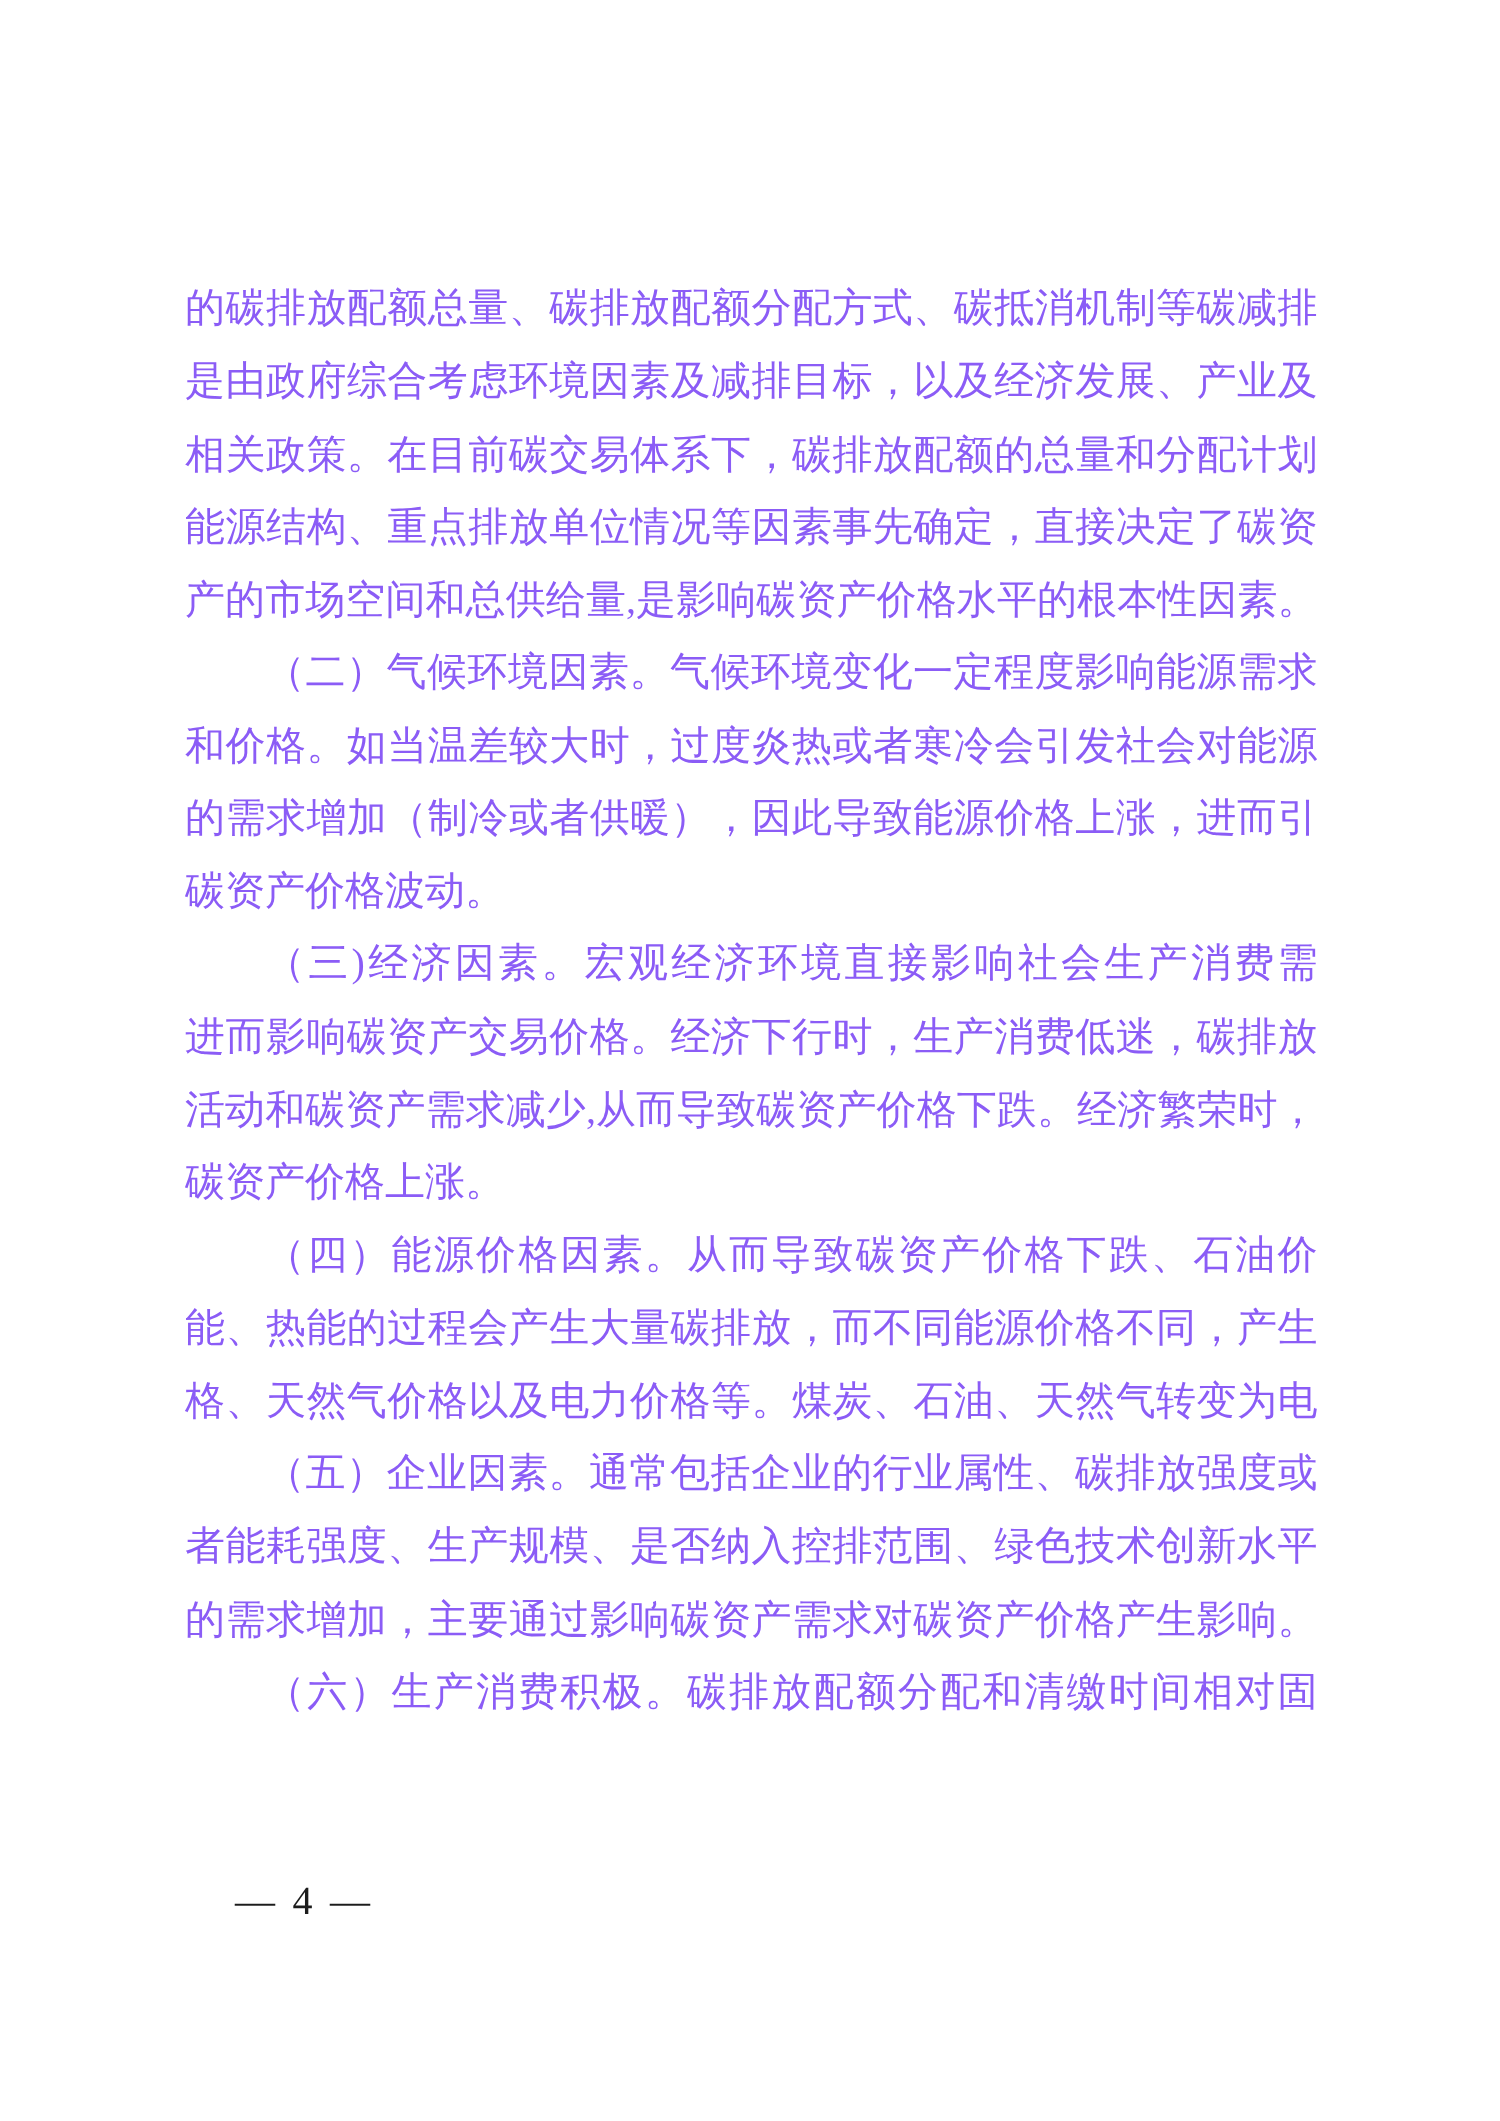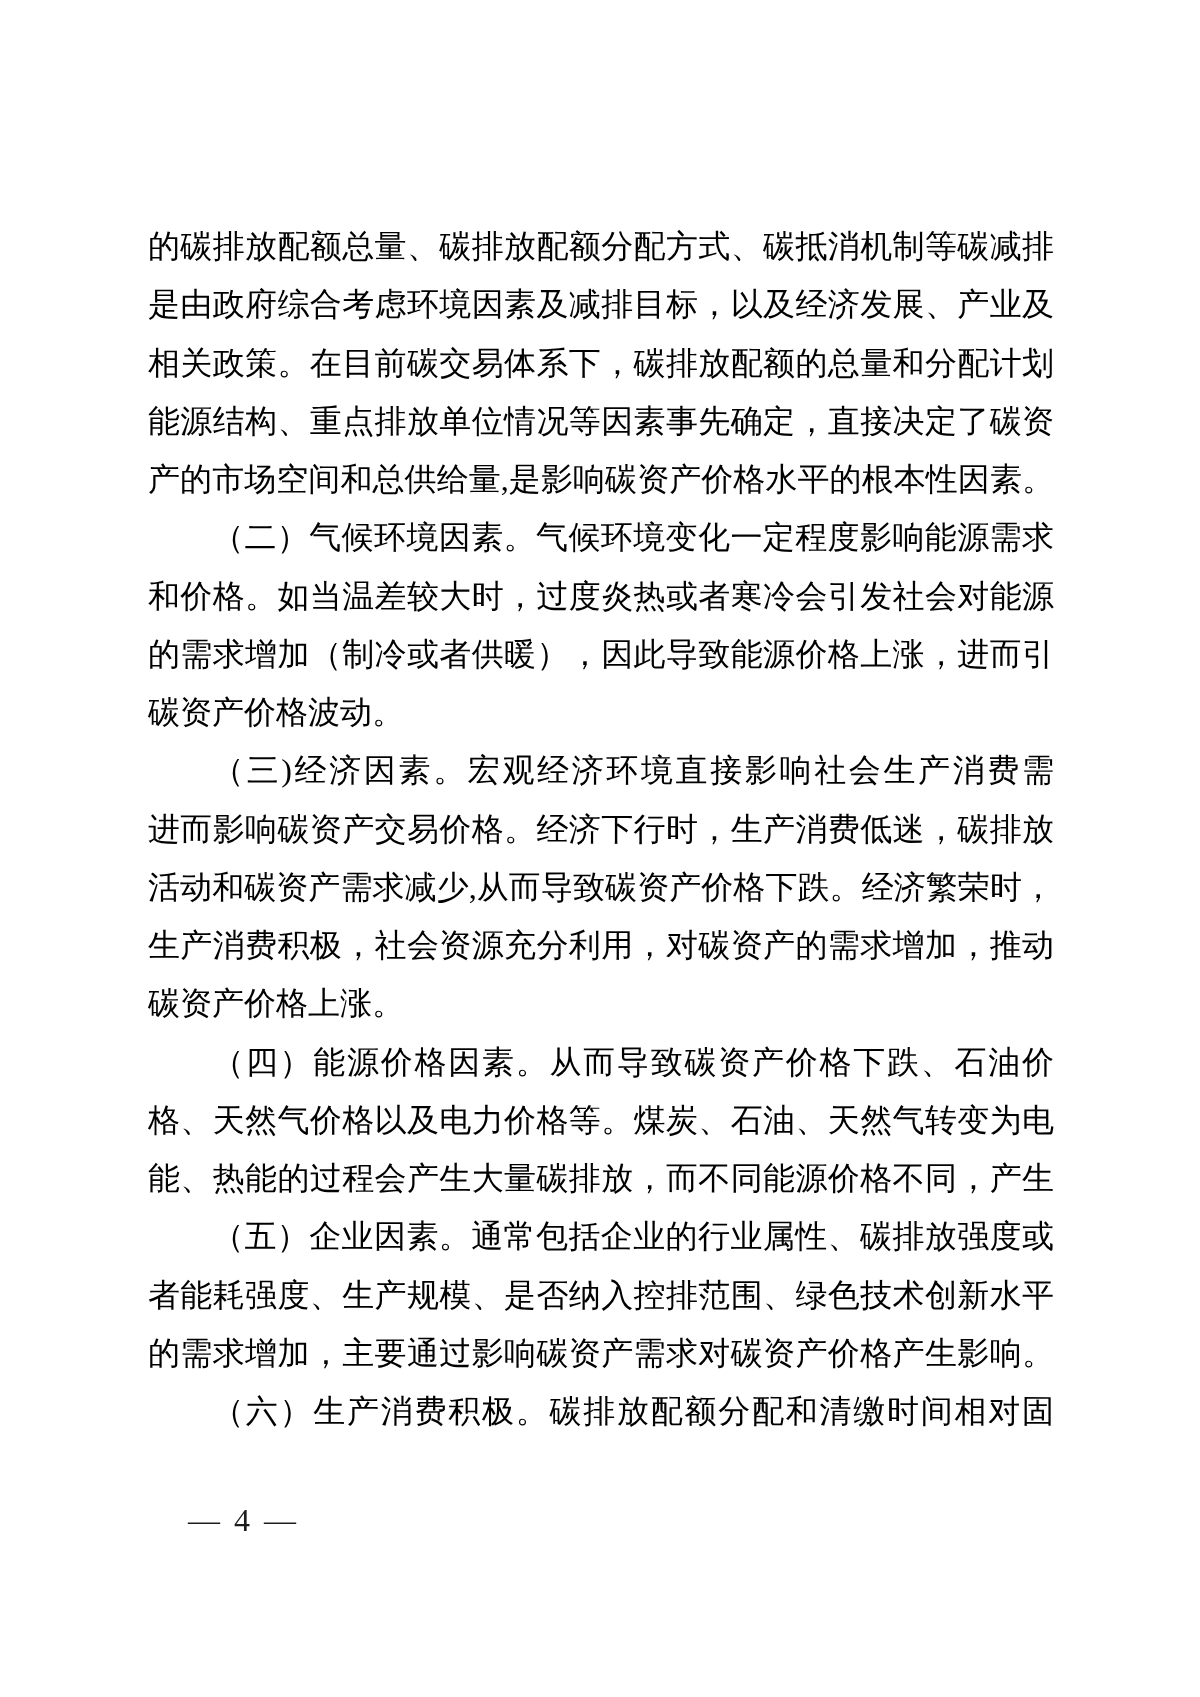--- a/index.html
+++ b/index.html
@@ -19,21 +19,21 @@
   .text-block {
     position: absolute;
     left: 148px;
     top: 217px;
     width: 906px;
   }
   .line {
     height: 58.25px;
     line-height: 58.25px;
     font-size: 32px;
-    color: #000000;
+    color: #8b5cf6;
     text-align: justify;
     text-align-last: justify;
     overflow: hidden;
   }
   .line.short {
     text-align-last: left;
   }
   .line.indent {
     text-indent: 64px;
   }
@@ -57,25 +57,24 @@
     <div class="line">相关政策。在目前碳交易体系下，碳排放配额的总量和分配计划</div>
     <div class="line">能源结构、重点排放单位情况等因素事先确定，直接决定了碳资</div>
     <div class="line">产的市场空间和总供给量,是影响碳资产价格水平的根本性因素。</div>
     <div class="line indent">（二）气候环境因素。气候环境变化一定程度影响能源需求</div>
     <div class="line">和价格。如当温差较大时，过度炎热或者寒冷会引发社会对能源</div>
     <div class="line">的需求增加（制冷或者供暖），因此导致能源价格上涨，进而引起</div>
     <div class="line short">碳资产价格波动。</div>
     <div class="line indent">（三)经济因素。宏观经济环境直接影响社会生产消费需求，</div>
     <div class="line">进而影响碳资产交易价格。经济下行时，生产消费低迷，碳排放</div>
     <div class="line">活动和碳资产需求减少,从而导致碳资产价格下跌。经济繁荣时，</div>
-    <div class="line">生产消费积极，社会资源充分利用，对碳资产的需求增加，推动</div>
     <div class="line short">碳资产价格上涨。</div>
     <div class="line indent">（四）能源价格因素。从而导致碳资产价格下跌、石油价</div>
+    <div class="line">能、热能的过程会产生大量碳排放，而不同能源价格不同，产生</div>
     <div class="line">格、天然气价格以及电力价格等。煤炭、石油、天然气转变为电</div>
-    <div class="line">能、热能的过程会产生大量碳排放，而不同能源价格不同，产生</div>
     <div class="line indent">（五）企业因素。通常包括企业的行业属性、碳排放强度或</div>
     <div class="line">者能耗强度、生产规模、是否纳入控排范围、绿色技术创新水平</div>
     <div class="line">的需求增加，主要通过影响碳资产需求对碳资产价格产生影响。</div>
     <div class="line indent">（六）生产消费积极。碳排放配额分配和清缴时间相对固定，</div>
   </div>
 
   <div class="page-footer">— 4 —</div>
 
 </div>
 

